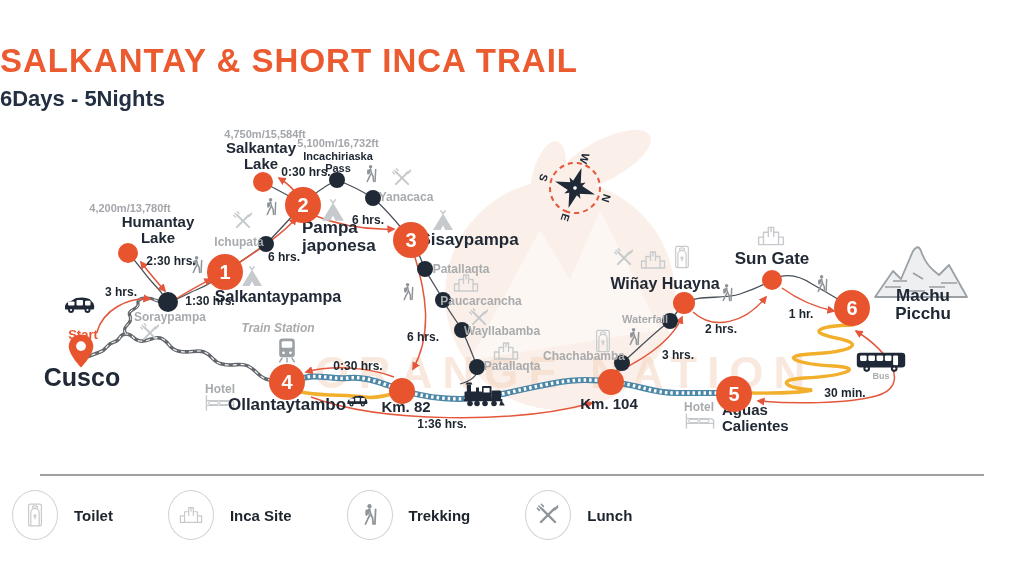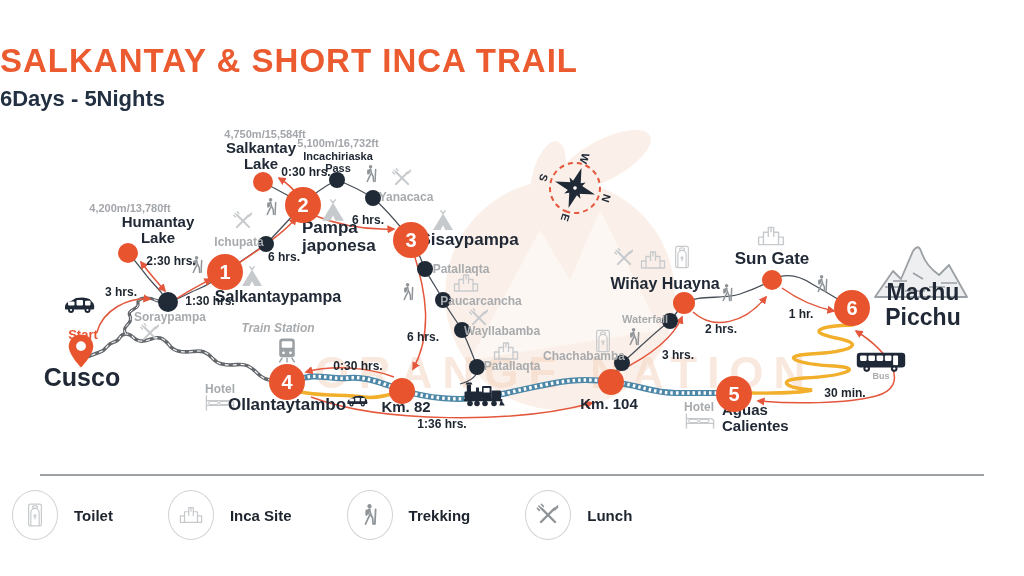--- a/index.html
+++ b/index.html
@@ -350,21 +350,21 @@
       <div class="lbl left lbl-major" style="left: 302px; top: 237px; font-size: 17px;">Pampa
 japonesa</div>
       <div class="lbl center lbl-major" style="left: 278px; top: 297px; font-size: 16px;">Salkantaypampa</div>
       <div class="lbl center lbl-major" style="left: 469px; top: 240px; font-size: 17px;">Sisaypampa</div>
       <div class="lbl center lbl-major" style="left: 82px; top: 377px; font-size: 25px;">Cusco</div>
       <div class="lbl center lbl-major" style="left: 287px; top: 405px; font-size: 17px;">Ollantaytambo</div>
       <div class="lbl center lbl-major" style="left: 406px; top: 407px; font-size: 15px;">Km. 82</div>
       <div class="lbl center lbl-major" style="left: 609px; top: 404px; font-size: 15px;">Km. 104</div>
       <div class="lbl center lbl-major" style="left: 665px; top: 284px; font-size: 16px;">Wiñay Huayna</div>
       <div class="lbl center lbl-major" style="left: 772px; top: 259px; font-size: 17px;">Sun Gate</div>
-      <div class="lbl center lbl-major" style="left: 923px; top: 305px; font-size: 23px;">Machu Picchu</div>
+      <div class="lbl center lbl-major" style="left: 923px; top: 305px; font-size: 17px;">Machu Picchu</div>
       <div class="lbl left lbl-major" style="left: 722px; top: 418px; font-size: 15px;">Aguas
 Calientes</div>
       <div class="lbl center lbl-minor" style="left: 170px; top: 317px; font-size: 12px;">Soraypampa</div>
       <div class="lbl center lbl-minor" style="left: 239px; top: 242px; font-size: 12px;">Ichupata</div>
       <div class="lbl center lbl-minor" style="left: 406px; top: 197px; font-size: 12px;">Yanacaca</div>
       <div class="lbl center lbl-minor" style="left: 461px; top: 269px; font-size: 12px;">Patallaqta</div>
       <div class="lbl center lbl-minor" style="left: 481px; top: 301px; font-size: 12px;">Paucarcancha</div>
       <div class="lbl center lbl-minor" style="left: 502px; top: 331px; font-size: 12px;">Wayllabamba</div>
       <div class="lbl center lbl-minor" style="left: 512px; top: 366px; font-size: 12px;">Patallaqta</div>
       <div class="lbl center lbl-minor" style="left: 584px; top: 356px; font-size: 12px;">Chachabamba</div>

